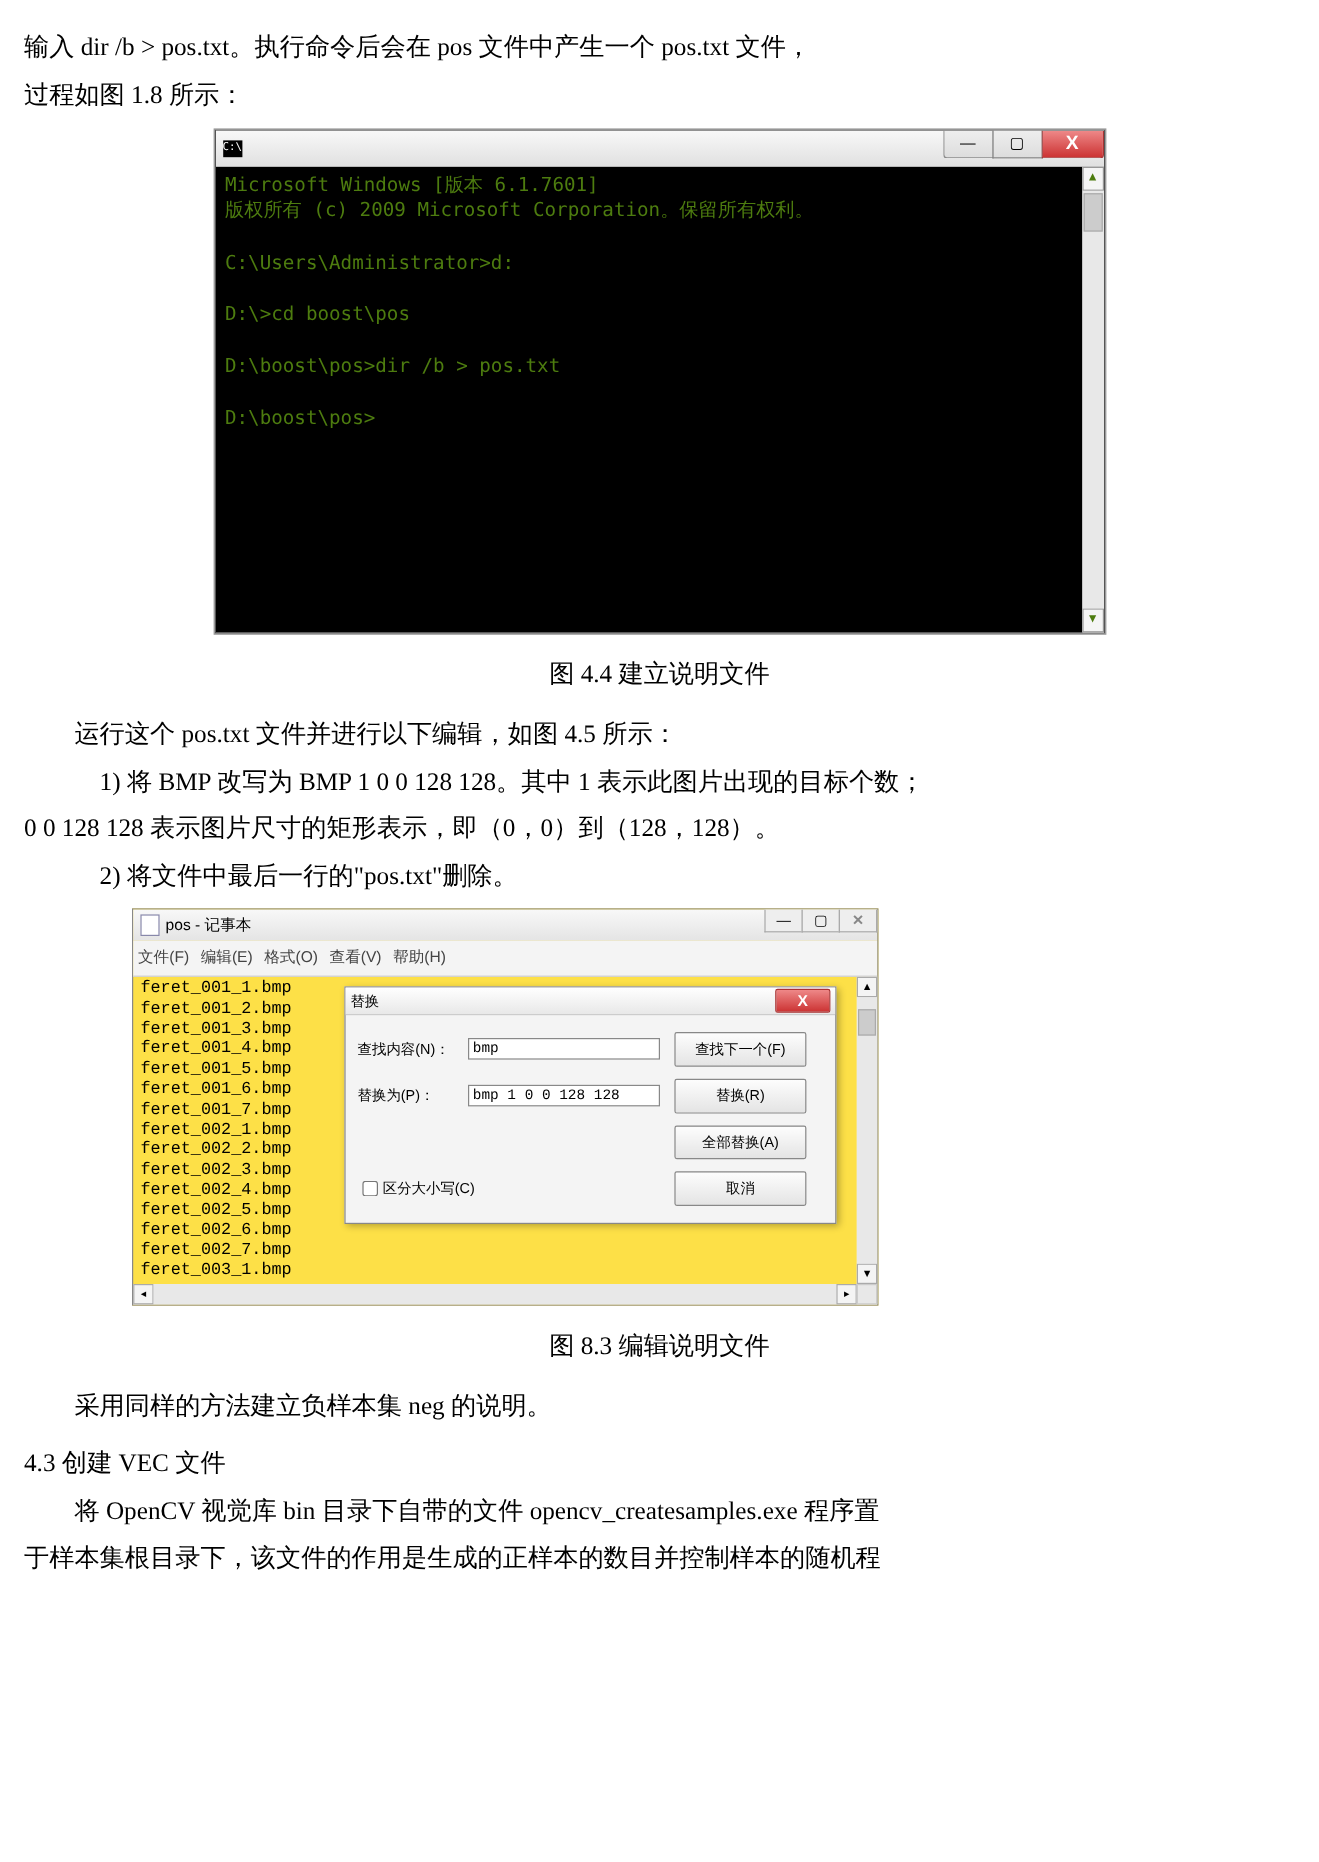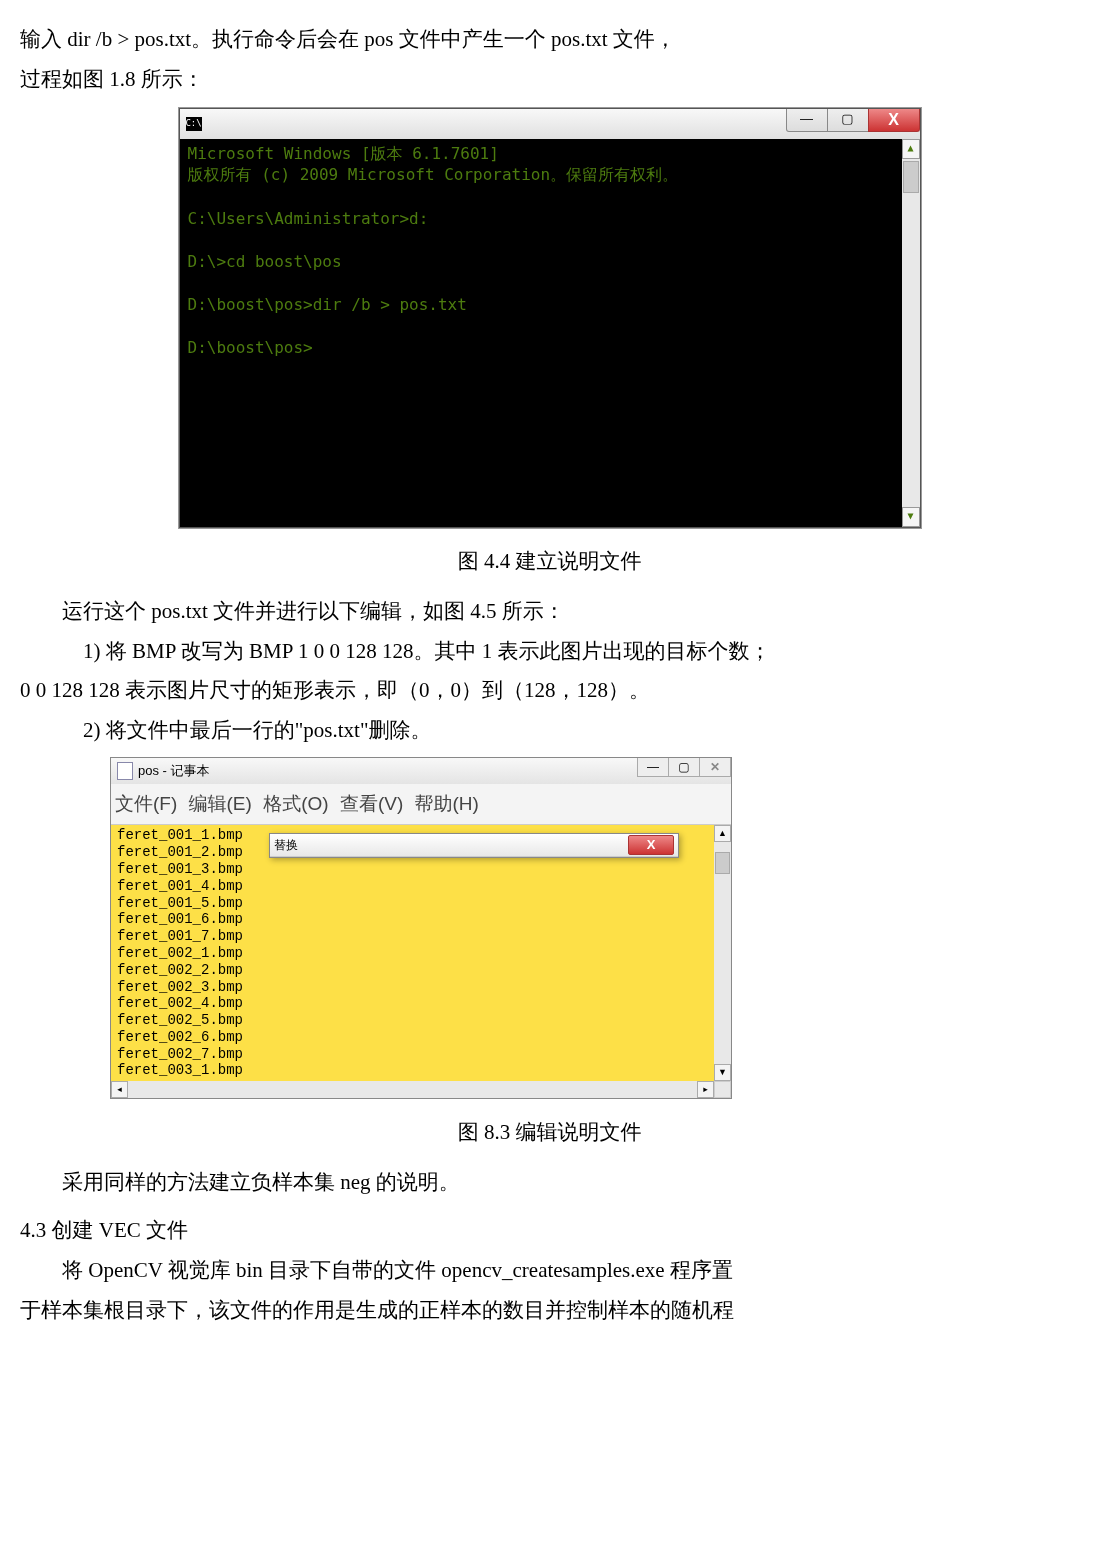--- a/index.html
+++ b/index.html
@@ -141,21 +141,21 @@
     background: #eee;
     font-size: 12px;
     display: flex; align-items:center; justify-content:center;
     margin-left: -1px;
   }
   .np-btn.close { color:#888; font-weight:bold; }
   .np-menubar {
     background: #f4f4f4;
     border-bottom: 1px solid #ccc;
     padding: 2px 4px;
-    font-size: 19px;
+    font-size: 13px;
     color: #444;
   }
   .np-menubar span { margin-right: 6px; }
   .np-body {
     display: flex;
     position: relative;
   }
   .np-text {
     flex: 1;
     font-family: "Courier New", monospace;
@@ -190,21 +190,21 @@
     height: 17px;
     display:flex;
     background:#eee;
   }
   .np-hscroll .track { flex:1; background:#e8e8e8; }
   .np-hscroll .corner { width:17px; background:#e8e8e8; border:1px solid #ccc; box-sizing:border-box; }
 
   
   .replace-dlg {
     position: absolute;
-    left: 158px;
+    left: 176px;
     top: 8px;
     width: 408px;
     background: #f4f4f4;
     border: 1px solid #888;
     box-shadow: 2px 2px 6px rgba(0,0,0,.3);
     font-family: "Microsoft YaHei", sans-serif;
     font-size: 12px;
   }
   .replace-title {
     background: linear-gradient(#fff,#e8e8e8);
@@ -334,20 +334,39 @@
           <div class="thumb"></div>
         </div>
       <div class="arr">▼</div>
     </div>
 
     <div class="replace-dlg">
       <div class="replace-title">
         <span>替换</span>
         <div class="x">X</div>
       </div>
+      <div class="replace-body">
+        <label>查找内容(N)：</label>
+        <input type="text" value="bmp" style="">
+        <div class="btn">查找下一个(F)</div>
+
+        <label>替换为(P)：</label>
+        <input type="text" value="bmp 1 0 0 128 128" style="">
+        <div class="btn">替换(R)</div>
+
+        <div></div>
+          <div></div>
+        <div class="btn">全部替换(A)</div>
+
+        <div class="chk-row">
+          <input type="checkbox" style="">
+          <span>区分大小写(C)</span>
+        </div>
+        <div class="btn">取消</div>
+      </div>
     </div>
   </div>
   <div class="np-hscroll">
     <div class="arr">◂</div>
     <div class="track"></div>
     <div class="arr">▸</div>
     <div class="corner"></div>
   </div>
 </div>
 

